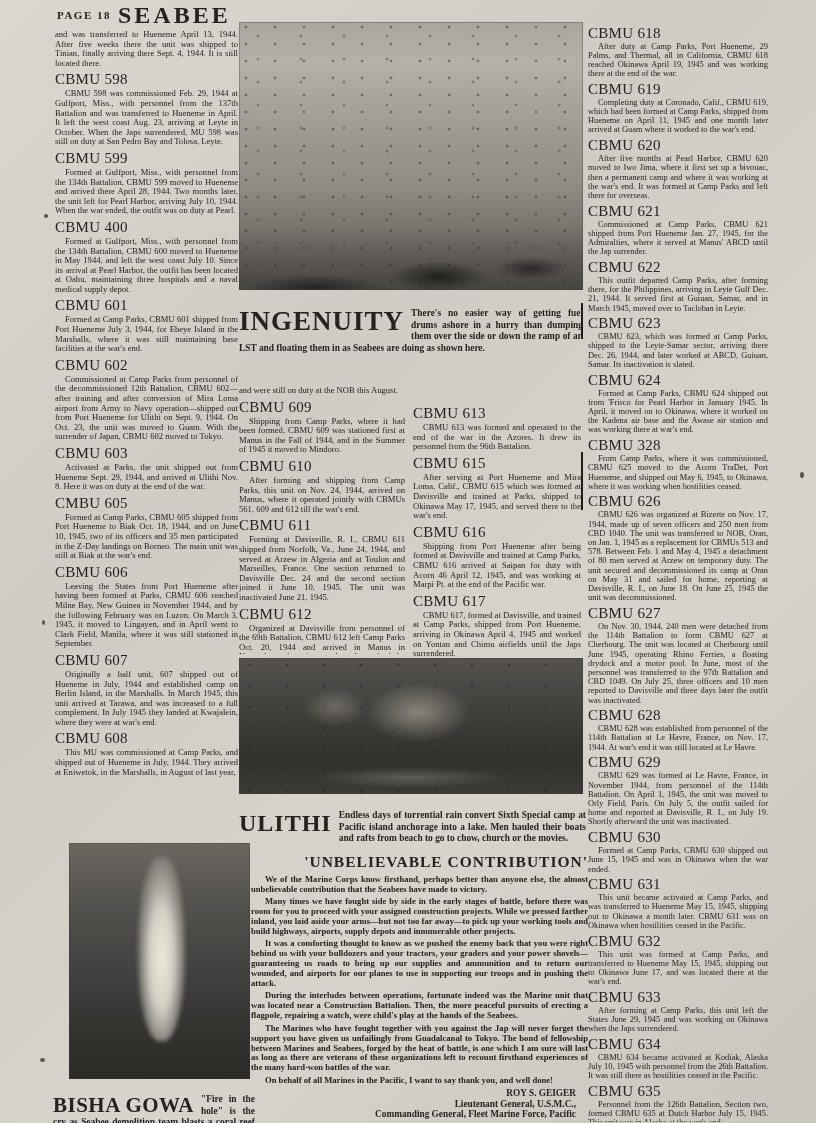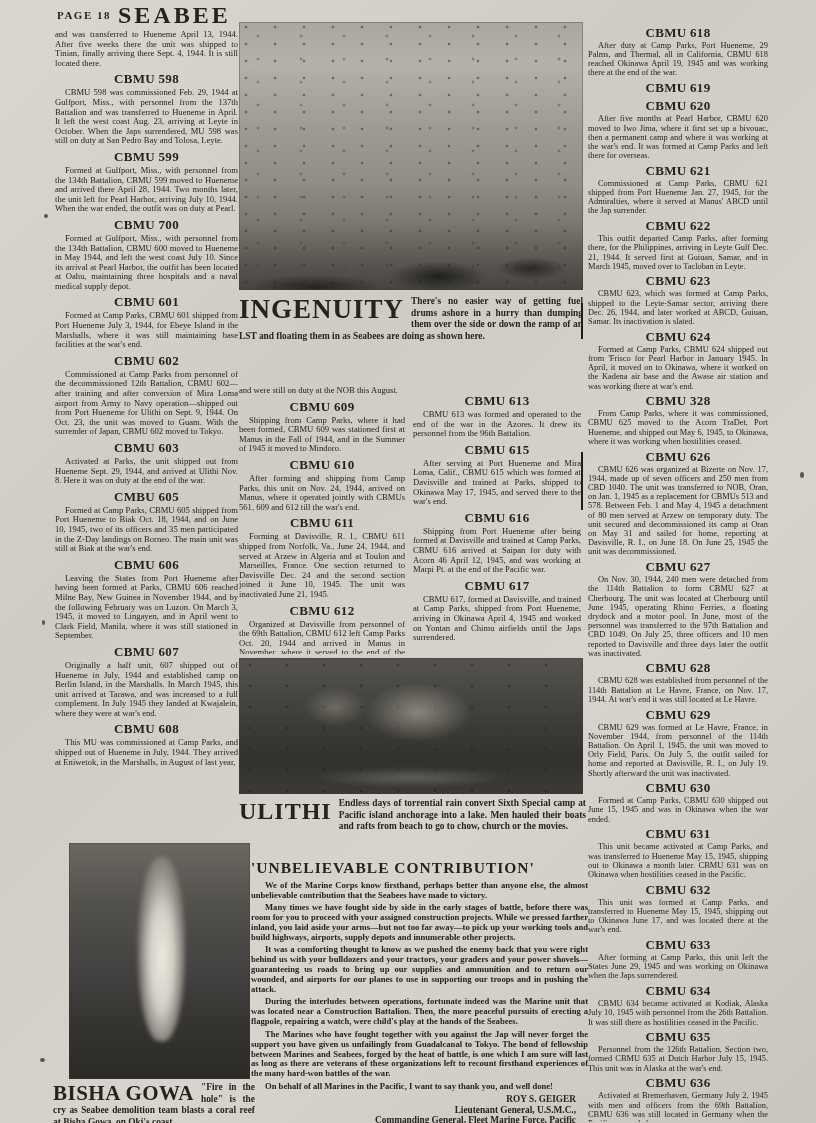--- a/index.html
+++ b/index.html
@@ -3,21 +3,21 @@
 <meta charset="utf-8">
 <style>
   html,body{margin:0;padding:0;background:#8a8880;}
   .page{position:relative;width:816px;height:1123px;overflow:hidden;
     background:linear-gradient(135deg,#dad7d1 0%,#cfccc6 35%,#d7d4cd 65%,#c8c5bf 100%);
     font-family:"Liberation Serif",serif;color:#26231f;padding-left:16px;}
   .abs{position:absolute;}
   .masthead-page{font-weight:bold;font-size:11px;letter-spacing:1.5px;}
   .masthead-title{font-weight:bold;font-size:24px;letter-spacing:3px;}
   .col{overflow:hidden;}
-  .eh{font-weight:bold;text-align:center;font-size:13px;margin:3px 0 1px;letter-spacing:.3px;white-space:nowrap;}
+  .eh{font-weight:normal;text-align:left;font-size:15px;margin:3px 0 1px;letter-spacing:.3px;white-space:nowrap;}
   .eb{font-size:8.6px;line-height:9.6px;text-align:justify;text-indent:10px;}
   .cont{font-size:8.6px;line-height:9.6px;text-align:justify;}
   .rcol .eb{font-size:8.4px;line-height:9.2px;}
   .rcol .eh{margin:2.5px 0 0;}
   .photo{box-shadow:0 0 0 1px rgba(60,58,54,.35) inset;}
   .photo-beach{background-image:
     radial-gradient(ellipse 70px 22px at 58% 95%, rgba(25,24,22,.85), transparent 70%),
     radial-gradient(ellipse 95px 18px at 22% 99%, rgba(30,28,26,.8), transparent 70%),
     radial-gradient(ellipse 50px 16px at 85% 92%, rgba(28,26,24,.75), transparent 70%),
     radial-gradient(circle at 7px 5px, rgba(45,42,38,.5) 1px, transparent 1.7px),
@@ -30,26 +30,26 @@
     radial-gradient(ellipse 45px 28px at 28% 36%, rgba(172,168,154,.4), transparent 70%),
     radial-gradient(ellipse 130px 14px at 50% 88%, rgba(165,162,150,.35), transparent 75%),
     radial-gradient(circle at 11px 7px, rgba(28,27,25,.45) 1px, transparent 1.8px),
     linear-gradient(180deg,#55534d 0%,#454440 30%,#3a3935 55%,#32312d 75%,#3b3a36 100%);
     background-size:auto,auto,auto,37px 21px,100% 100%;
     background-repeat:no-repeat,no-repeat,no-repeat,repeat,no-repeat;}
   .photo-blast{background:linear-gradient(180deg,#6b6862 0%,#54524d 25%,#434140 55%,#34322f 80%,#2b2a27 100%);position:relative;}
   .plume{position:absolute;left:38%;top:6%;width:26%;height:78%;border-radius:45%;
     background:radial-gradient(ellipse at 50% 55%, #eceade 0%, #d2cfc6 35%, rgba(170,168,160,.55) 65%, transparent 85%);
     filter:blur(2px);}
-  .runin{font-weight:bold;font-size:9.4px;line-height:11.5px;text-align:justify;}
+  .runin{font-weight:bold;font-size:9.4px;line-height:11.5px;text-align:justify;margin-top:12px;}
   .runin .hd{float:left;font-size:27px;line-height:24px;font-weight:bold;letter-spacing:1px;margin:1px 7px 0 0;}
   .runin .hd.ulithi{font-size:24px;}
   .runin .hd.bisha{font-size:21px;line-height:20px;letter-spacing:.5px;}
   .letter{overflow:hidden;}
-  .letter-h{font-weight:bold;text-align:left;font-size:15.5px;letter-spacing:1px;margin:16px 0 4px;}
+  .letter-h{font-weight:bold;text-align:right;font-size:15.5px;letter-spacing:1px;margin:10px 0 4px;}
   .letter p{font-weight:bold;font-size:8.6px;line-height:9.9px;text-align:justify;text-indent:14px;margin:0 0 2.5px;}
   .sig{font-weight:bold;text-align:right;font-size:9.3px;line-height:10.5px;margin-top:2px;padding-right:12px;}
   .artifact{background:#1d1c1a;}
   .speck{position:absolute;border-radius:50%;background:rgba(35,33,30,.7);}
 </style>
 </head>
 <body>
 
 <div class="page">
 
@@ -60,21 +60,21 @@
     <div class="cont">and was transferred to Hueneme April 13, 1944. After five weeks there the unit was shipped to Tinian, finally arriving there Sept. 4, 1944. It is still located there.</div>
     <div>
         <div class="eh">CBMU 598</div>
         <div class="eb">CBMU 598 was commissioned Feb. 29, 1944 at Gulfport, Miss., with personnel from the 137th Battalion and was transferred to Hueneme in April. It left the west coast Aug. 23, arriving at Leyte in October. When the Japs surrendered, MU 598 was still on duty at San Pedro Bay and Tolosa, Leyte.</div>
       </div>
     <div>
         <div class="eh">CBMU 599</div>
         <div class="eb">Formed at Gulfport, Miss., with personnel from the 134th Battalion, CBMU 599 moved to Hueneme and arrived there April 28, 1944. Two months later, the unit left for Pearl Harbor, arriving July 10, 1944. When the war ended, the outfit was on duty at Pearl.</div>
       </div>
     <div>
-        <div class="eh">CBMU 700</div>
+        <div class="eh">CBMU 400</div>
         <div class="eb">Formed at Gulfport, Miss., with personnel from the 134th Battalion, CBMU 600 moved to Hueneme in May 1944, and left the west coast July 10. Since its arrival at Pearl Harbor, the outfit has been located at Oahu, maintaining three hospitals and a naval medical supply depot.</div>
       </div>
     <div>
         <div class="eh">CBMU 601</div>
         <div class="eb">Formed at Camp Parks, CBMU 601 shipped from Port Hueneme July 3, 1944, for Ebeye Island in the Marshalls, where it was still maintaining base facilities at the war's end.</div>
       </div>
     <div>
         <div class="eh">CBMU 602</div>
         <div class="eb">Commissioned at Camp Parks from personnel of the decommissioned 12th Battalion, CBMU 602—after training and after conversion of Mira Loma airport from Army to Navy operation—shipped out from Port Hueneme for Ulithi on Sept. 9, 1944. On Oct. 23, the unit was moved to Guam. With the surrender of Japan, CBMU 602 moved to Tokyo.</div>
       </div>
@@ -129,21 +129,21 @@
     <div>
         <div class="eh">CBMU 611</div>
         <div class="eb">Forming at Davisville, R. I., CBMU 611 shipped from Norfolk, Va., June 24, 1944, and served at Arzew in Algeria and at Toulon and Marseilles, France. One section returned to Davisville Dec. 24 and the second section joined it June 10, 1945. The unit was inactivated June 21, 1945.</div>
       </div>
     <div>
         <div class="eh">CBMU 612</div>
         <div class="eb">Organized at Davisville from personnel of the 69th Battalion, CBMU 612 left Camp Parks Oct. 20, 1944 and arrived in Manus in November, where it served to the end of the war.</div>
       </div>
   </div>
 
-  <div class="abs col" style="left:413px;top:390px;width:168px;height:268px;">
+  <div class="abs col" style="left:413px;top:402px;width:168px;height:268px;">
     <div>
         <div class="eh">CBMU 613</div>
         <div class="eb">CBMU 613 was formed and operated to the end of the war in the Azores. It drew its personnel from the 96th Battalion.</div>
       </div>
     <div>
         <div class="eh">CBMU 615</div>
         <div class="eb">After serving at Port Hueneme and Mira Loma, Calif., CBMU 615 which was formed at Davisville and trained at Parks, shipped to Okinawa May 17, 1945, and served there to the war's end.</div>
       </div>
     <div>
         <div class="eh">CBMU 616</div>
@@ -177,20 +177,21 @@
     </div>
   </div>
 
   <div class="abs col rcol" style="left:588px;top:22px;width:180px;height:1100px;">
     <div>
         <div class="eh">CBMU 618</div>
         <div class="eb">After duty at Camp Parks, Port Hueneme, 29 Palms, and Thermal, all in California, CBMU 618 reached Okinawa April 19, 1945 and was working there at the end of the war.</div>
       </div>
     <div>
         <div class="eh">CBMU 619</div>
+        <div class="eb">Completing duty at Coronado, Calif., CBMU 619, which had been formed at Camp Parks, shipped from Hueneme on April 11, 1945 and one month later arrived at Guam where it worked to the war's end.</div>
       </div>
     <div>
         <div class="eh">CBMU 620</div>
         <div class="eb">After five months at Pearl Harbor, CBMU 620 moved to Iwo Jima, where it first set up a bivouac, then a permanent camp and where it was working at the war's end. It was formed at Camp Parks and left there for overseas.</div>
       </div>
     <div>
         <div class="eh">CBMU 621</div>
         <div class="eb">Commissioned at Camp Parks, CBMU 621 shipped from Port Hueneme Jan. 27, 1945, for the Admiralties, where it served at Manus' ABCD until the Jap surrender.</div>
       </div>
     <div>

